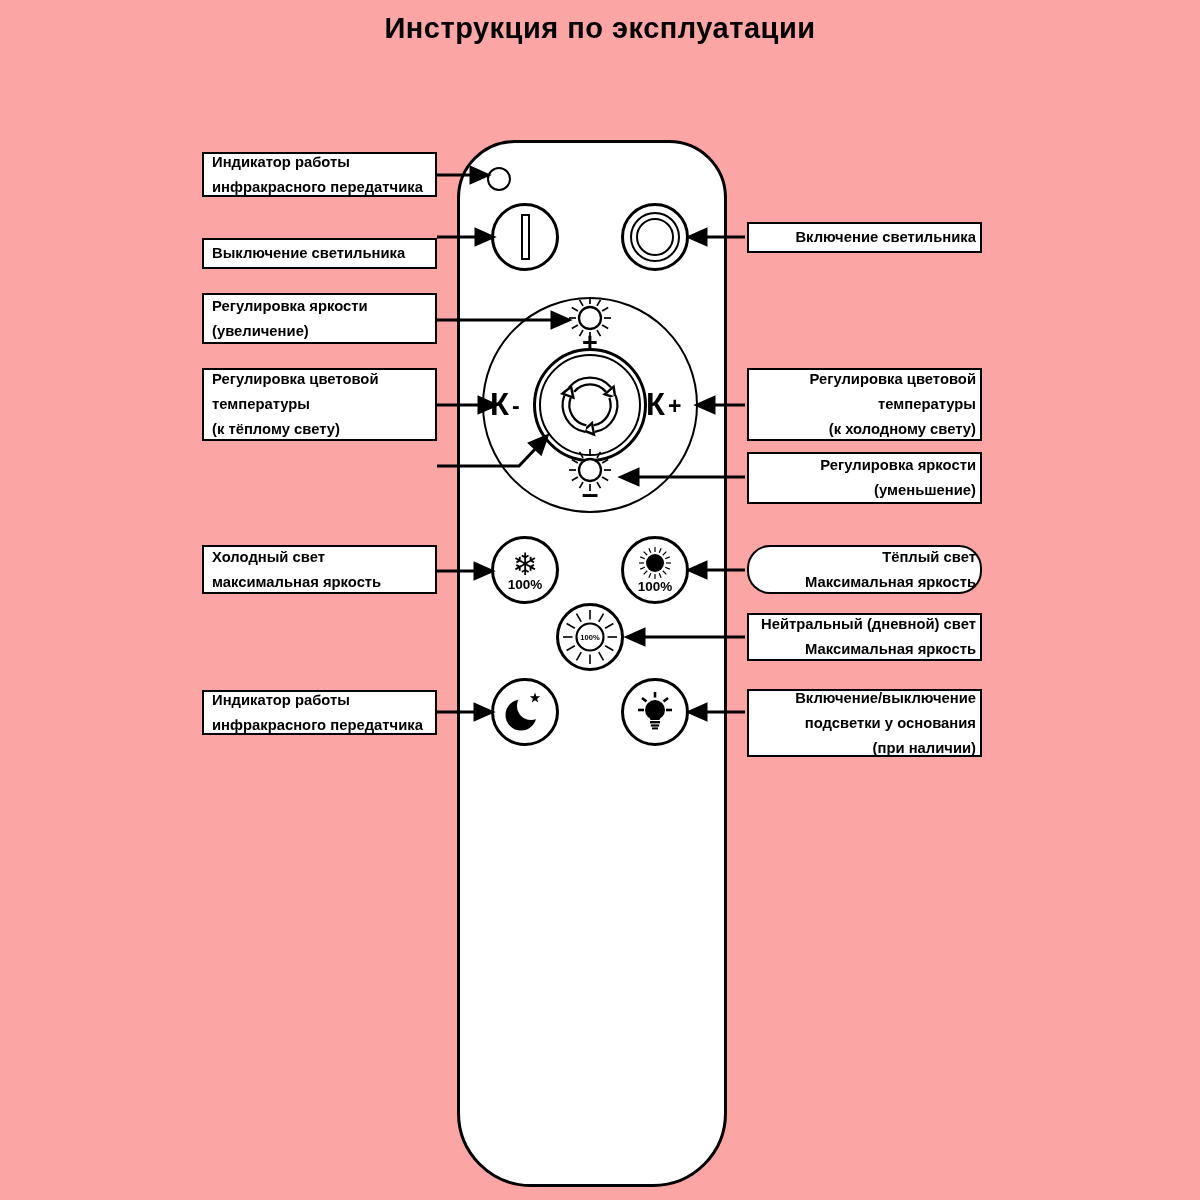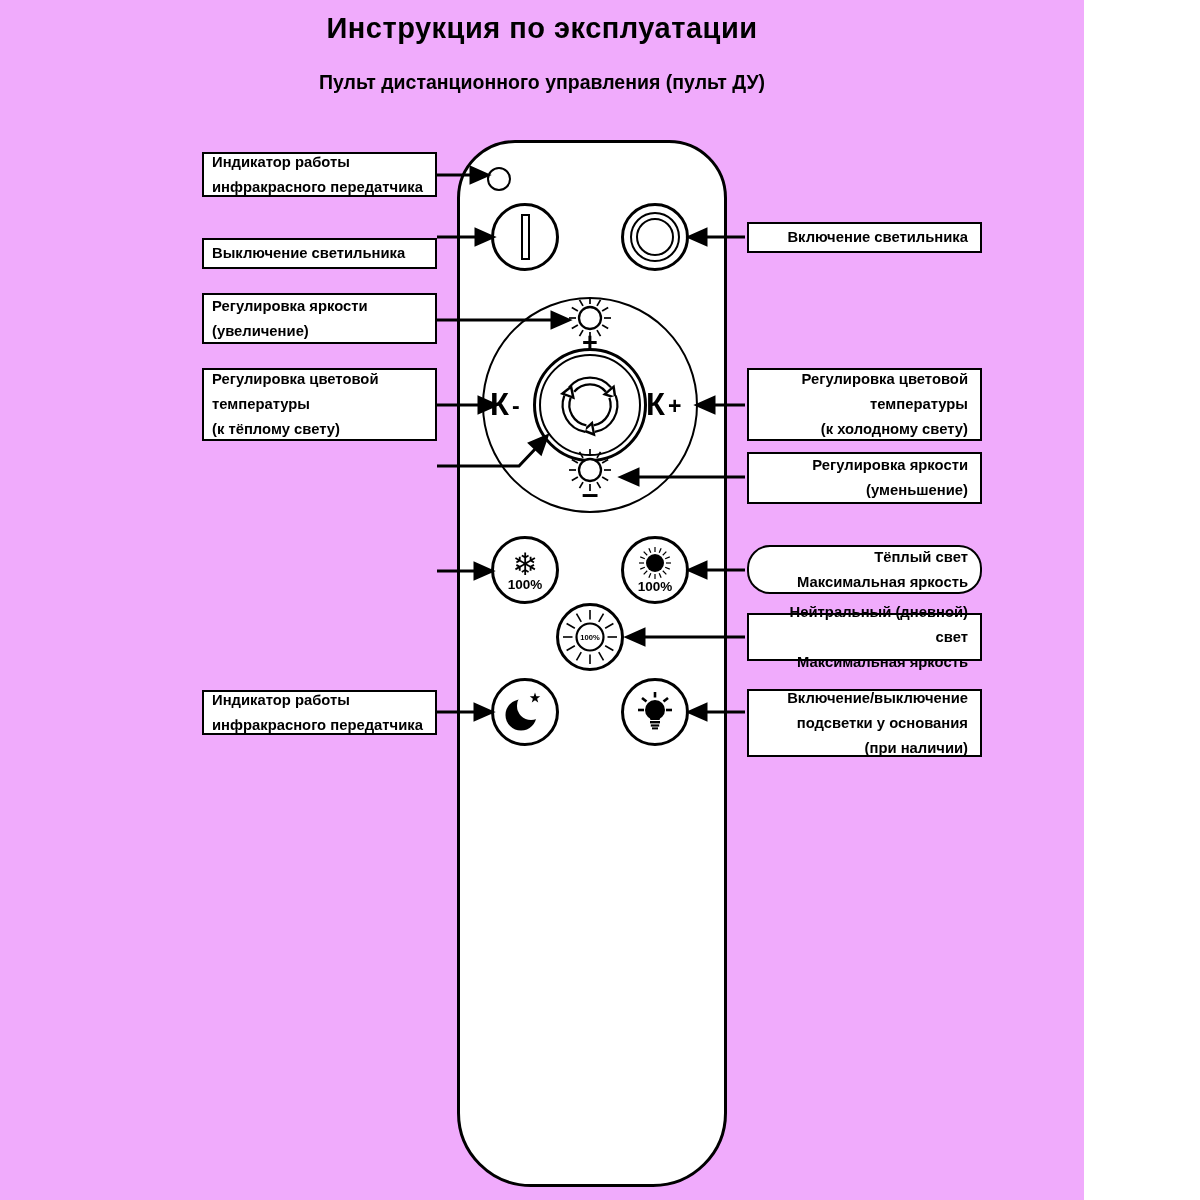--- a/index.html
+++ b/index.html
@@ -1,17 +1,17 @@
 <!DOCTYPE html>
 <html><head>
 <meta charset="utf-8">
 <style>
   html,body { margin:0; padding:0; background:#fff; }
   .page {
-    position:relative; width:1084px; height:1200px; background:#f0abfc;
+    position:relative; width:1200px; height:1200px; background:#fca5a5;
     font-family:"Liberation Sans", sans-serif; color:#000; overflow:hidden;
   }
   .title {
     position:absolute; top:12px; left:0; width:100%; text-align:center;
     font-size:29px; font-weight:bold; letter-spacing:0.5px;
   }
   .subtitle {
     position:absolute; top:71px; left:0; width:100%; text-align:center;
     font-size:19.5px; font-weight:bold;
   }
@@ -20,21 +20,21 @@
     border:3px solid #000; border-radius:58px 58px 74px 74px;
     box-sizing:border-box; background:#fff; z-index:1;
   }
   .connectors { position:absolute; top:0; left:0; z-index:2; pointer-events:none; }
   .lbox, .rbox {
     position:absolute; width:235px; border:2.5px solid #000; box-sizing:border-box;
     background:#fff; display:flex; align-items:center; font-weight:bold;
     font-size:14.8px; line-height:25px; white-space:pre-line; z-index:3;
   }
   .lbox { left:202px; padding:3px 5px 3px 8px; text-align:left; }
-  .rbox { left:747px; padding:3px 12px 3px 5px; justify-content:flex-end; text-align:right; }
+  .rbox { left:747px; padding:3px 4px 3px 5px; justify-content:flex-end; text-align:right; }
   .circle-btn {
     position:absolute; border:3px solid #000; border-radius:50%; background:#fff;
     box-sizing:border-box; display:flex; align-items:center; justify-content:center;
     z-index:2;
   }
   .ring { position:absolute; border-radius:50%; box-sizing:border-box; }
   .ir-dot { position:absolute; left:487px; top:167px; width:20px; height:20px;
     border:2.5px solid #000; border-radius:50%; background:#fff; z-index:2; }
   .off-bar { width:9px; height:46px; border:2.5px solid #000; box-sizing:border-box; background:#fff; }
   .big-ring {
@@ -65,21 +65,20 @@
   .pct { font-size:13.5px; font-weight:bold; line-height:14px; margin-top:-1px; }
   .snow { font-size:31px; line-height:30px; font-family:"DejaVu Sans","Liberation Sans",sans-serif; }
   .btn-col { display:flex; flex-direction:column; align-items:center; justify-content:center; }
 </style>
 </head>
 <body>
 
 <div class="page">
 
   <div class="title">Инструкция по эксплуатации</div>
-  <div class="subtitle">Пульт дистанционного управления (пульт ДУ)</div>
 
   <div class="remote"></div>
 
   <div class="big-ring"></div>
 
   <div class="ir-dot"></div>
 
   <div class="circle-btn" style="left:491px; top:203px; width:68px; height:68px;">
     <div class="off-bar"></div>
   </div>
@@ -296,20 +295,22 @@
   </svg>
 
   <div class="lbox" style="top:152px; height:45px;">Индикатор работы
 инфракрасного передатчика</div>
   <div class="lbox" style="top:238px; height:31px;">Выключение светильника</div>
   <div class="lbox" style="top:293px; height:51px;">Регулировка яркости
 (увеличение)</div>
   <div class="lbox" style="top:368px; height:73px;">Регулировка цветовой
 температуры
 (к тёплому свету)</div>
+  <div class="lbox" style="top:545px; height:49px;">Холодный свет
+максимальная яркость</div>
   <div class="lbox" style="top:690px; height:45px;">Индикатор работы
 инфракрасного передатчика</div>
 
   <div class="rbox" style="top:222px; height:31px;">Включение светильника</div>
   <div class="rbox" style="top:368px; height:73px;">Регулировка цветовой
 температуры
 (к холодному свету)</div>
   <div class="rbox" style="top:452px; height:52px;">Регулировка яркости
 (уменьшение)</div>
   <div class="rbox" style="top:545px; height:49px;border-radius:23px;">Тёплый свет

